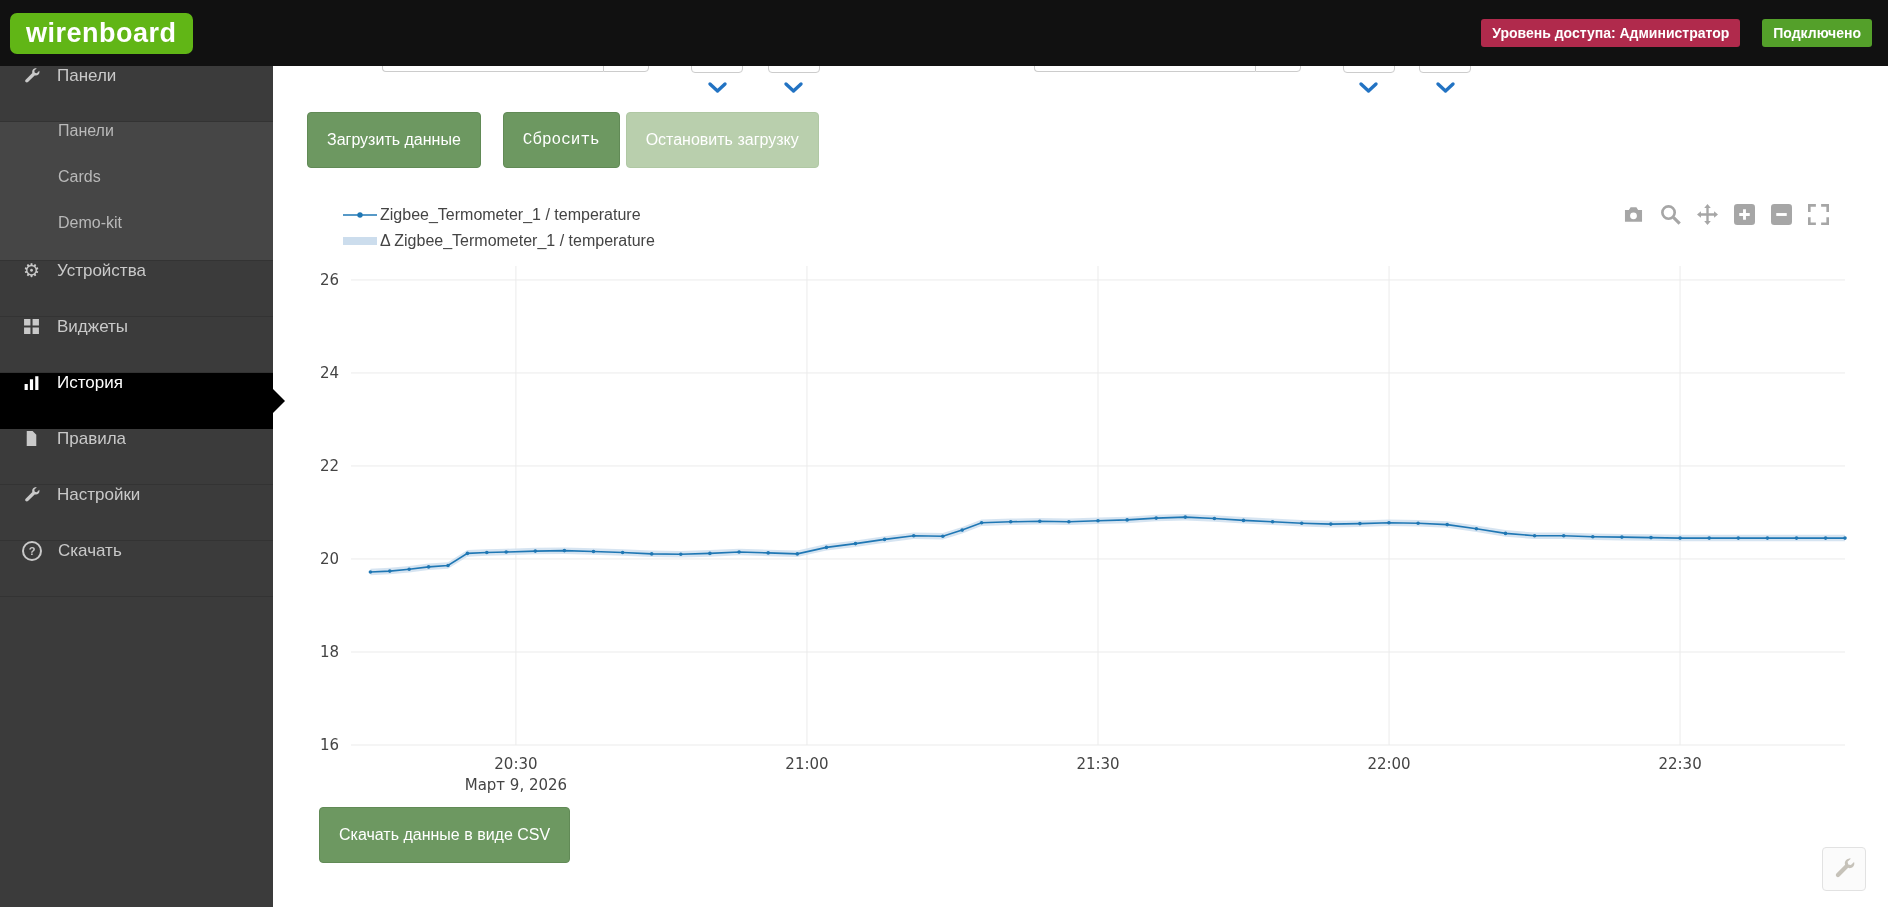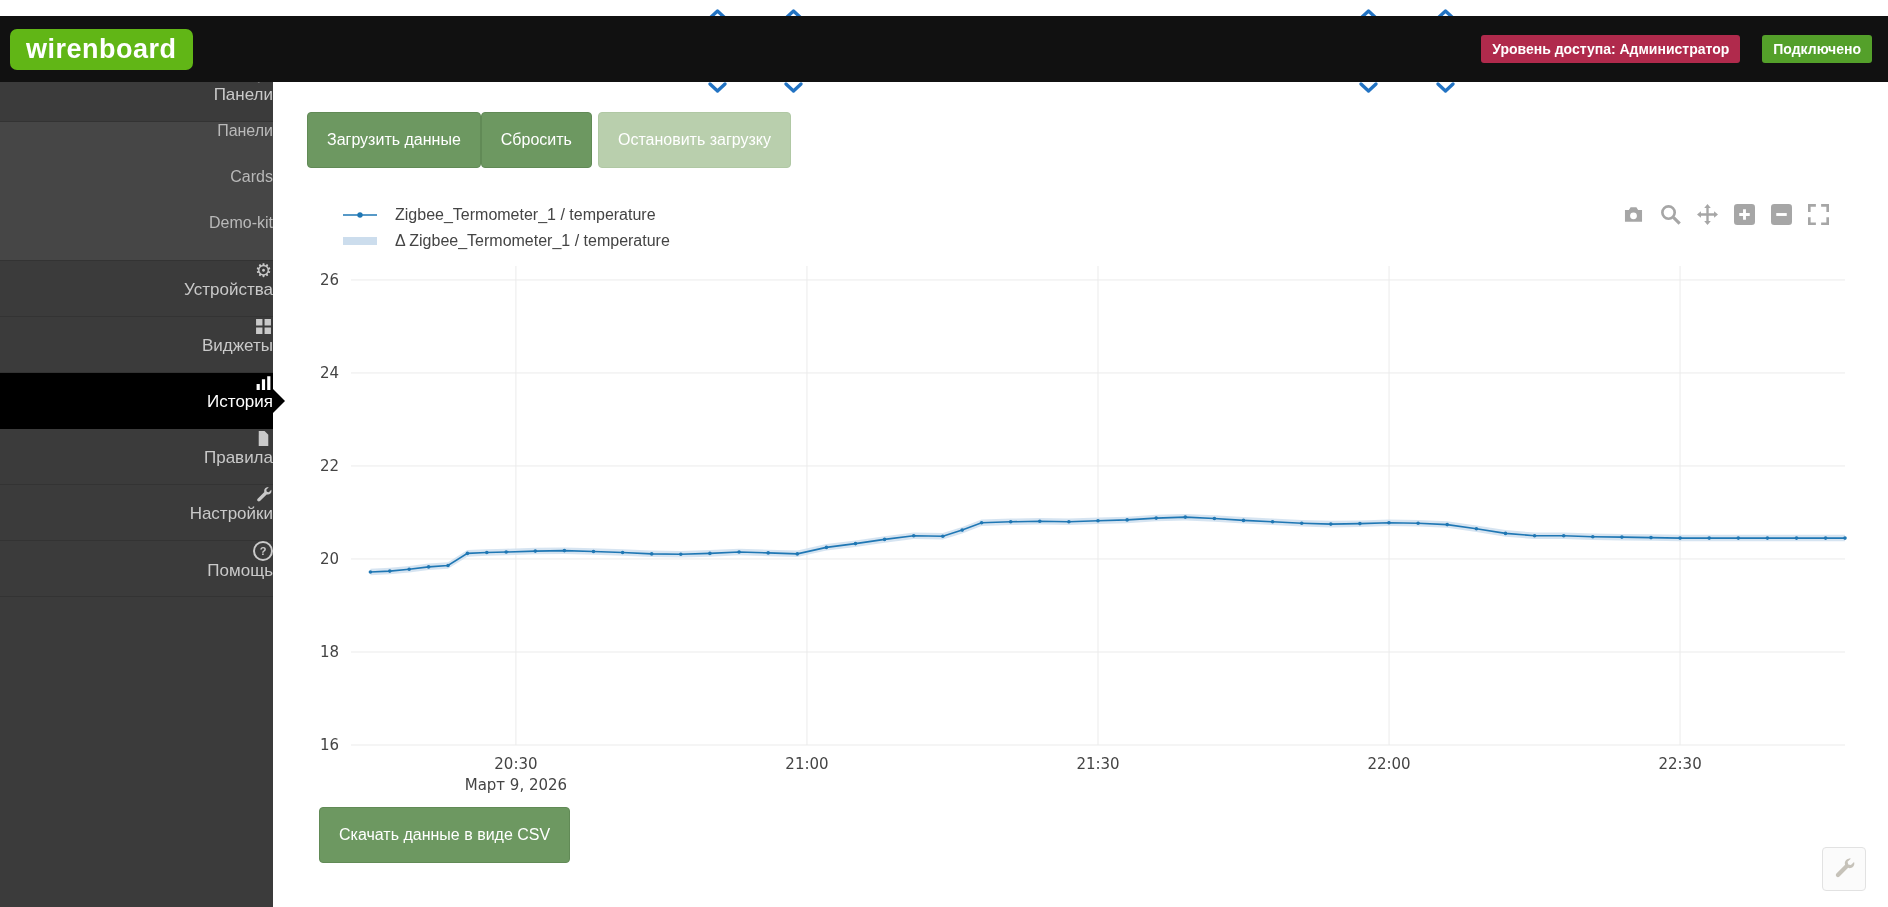--- a/index.html
+++ b/index.html
@@ -1,28 +1,28 @@
 <!DOCTYPE html>
 <html><head>
 <meta charset="utf-8">
 <style>
   html,body{margin:0;padding:0;}
   body{width:1888px;height:907px;overflow:hidden;background:#fff;font-family:"Liberation Sans",sans-serif;}
 
   
-  .topbar{position:fixed;top:16px;left:0;width:1888px;height:66px;background:#111;display:flex;align-items:center;justify-content:space-between;z-index:20;}
+  .topbar{position:fixed;top:0;left:0;width:1888px;height:66px;background:#111;display:flex;align-items:center;justify-content:space-between;z-index:20;}
   .logo{margin-left:10px;background:#61b616;color:#fff;font-weight:bold;font-size:27px;padding:5px 16px;border-radius:7px;letter-spacing:.5px;cursor:pointer;}
   .badges{display:flex;gap:22px;margin-right:16px;}
   .badge{color:#fff;font-size:14px;font-weight:bold;padding:6px 11px;border-radius:3px;white-space:nowrap;}
   .badge.red{background:#b02a4c;}
   .badge.green{background:#54a02a;}
 
   
   .sidebar{position:fixed;top:66px;left:0;bottom:0;width:273px;background:#3b3b3b;z-index:10;}
-  .side-item{position:relative;display:flex;align-items:flex-end;gap:0;height:56px;padding-left:22px;color:#c9c9c9;font-size:17px;cursor:pointer;border-bottom:1px solid #333;box-sizing:border-box;flex-direction:column;}
+  .side-item{position:relative;display:flex;align-items:flex-start;gap:16px;height:56px;padding-left:22px;color:#c9c9c9;font-size:17px;cursor:pointer;border-bottom:1px solid #333;box-sizing:border-box;}
   .side-sub .side-item{height:46px;padding-left:58px;background:#464646;color:#b9b9b9;font-size:16px;border-bottom:none;}
   .side-sub{border-bottom:1px solid #333;}
   .side-item.active{background:#000;color:#fff;border-bottom-color:#000;}
   .side-item.active::after{content:"";position:absolute;right:-12px;top:50%;transform:translateY(-50%);border-left:12px solid #000;border-top:12px solid transparent;border-bottom:12px solid transparent;}
   .icn{width:19px;height:19px;display:inline-flex;align-items:center;justify-content:center;flex:0 0 auto;}
   .icn svg{width:17px;height:17px;fill:currentColor;}
   .gear-i::before{content:"⚙";font-family:"DejaVu Sans",sans-serif;font-size:19px;line-height:1;}
   .help-i{width:16px;height:16px;border:2px solid currentColor;border-radius:50%;font-size:11px;font-weight:bold;}
   .help-i::before{content:"?";}
 
@@ -37,27 +37,27 @@
   .cal-btn{width:46px;height:42px;border:1px solid #ccc;border-radius:0 4px 4px 0;background:#fff;display:flex;align-items:center;justify-content:center;color:#444;cursor:pointer;padding:0;}
   .cal-btn svg{width:17px;height:17px;}
   .time-group{display:flex;align-items:center;margin-left:42px;}
   .spin{display:flex;flex-direction:column;align-items:center;gap:8px;}
   .spin-btn{background:none;border:none;padding:0;cursor:pointer;height:13px;display:flex;align-items:center;}
   .time-input{width:46px;height:40px;border:1px solid #ccc;border-radius:4px;text-align:center;font-size:16px;color:#444;outline:none;}
   .colon{margin:0 10px;font-size:16px;color:#444;}
 
   .actions{margin-top:18px;display:flex;align-items:center;}
   .btn{height:56px;padding:0 19px;font-size:16px;color:#fff;background:#6d9861;border:1px solid #618a56;border-radius:4px;cursor:pointer;white-space:nowrap;}
-  .btn-reset{}
+  .btn-reset{margin-left:22px;font-family:Liberation Mono, monospace;}
   .btn-stop{margin-left:6px;background:#b9cfad;border-color:#b0c8a4;cursor:default;}
 
   
   .chart-wrap{margin-top:34px;position:relative;}
   .legend{margin-left:36px;}
-  .legend-row{display:flex;align-items:center;gap:18px;font-size:16px;color:#444;height:26px;cursor:pointer;width:max-content;}
+  .legend-row{display:flex;align-items:center;gap:3px;font-size:16px;color:#444;height:26px;cursor:pointer;width:max-content;}
   .modebar{position:absolute;top:2px;right:58px;display:flex;gap:13px;color:#a6a6a6;}
   .mb{width:24px;height:24px;display:flex;align-items:center;justify-content:center;cursor:pointer;background:none;border:none;padding:0;color:#a6a6a6;}
   .mb svg{width:21px;height:21px;}
   #chart-holder{margin-top:6px;}
   svg.chart text{fill:#444;font-family:"DejaVu Sans",sans-serif;font-size:15px;}
 
   .csv-row{margin-top:8px;margin-left:12px;}
 
   .float-tool{position:fixed;right:22px;bottom:16px;width:44px;height:44px;background:#fbfbfb;border:1px solid #e2e2e2;border-radius:4px;display:flex;align-items:center;justify-content:center;color:#c6c2b9;cursor:pointer;}
   .float-tool svg{width:22px;height:22px;fill:currentColor;}
@@ -124,21 +124,21 @@
   <div class="side-item">
     <span class="icn">
         <svg viewBox="0 0 16 16">
           <path d="M12 1.2c-1.9 0-3.4 1.5-3.4 3.4 0 .4.1.8.2 1.1l-6.3 6.3c-.6.6-.6 1.6 0 2.2.6.6 1.6.6 2.2 0l6.3-6.3c.3.1.7.2 1.1.2 1.9 0 3.4-1.5 3.4-3.4 0-.4-.1-.8-.2-1.1l-2.3 2.3-1.9-.5-.5-1.9 2.3-2.3c-.3-.1-.7-.2-1.1-.2z"></path>
         </svg>
       </span>
     <span>Настройки</span>
   </div>
   <div class="side-item">
     <span class="icn help-i"></span>
-    <span>Помощь</span>
+    <span>Скачать</span>
   </div>
 </nav>
 
 <main class="main">
 
   <div class="controls">
     <span class="ctl-label">Начало</span>
     <div class="date-group">
       <input class="date-input" type="text" value="09.03.2026" style="">
       <button class="cal-btn">

